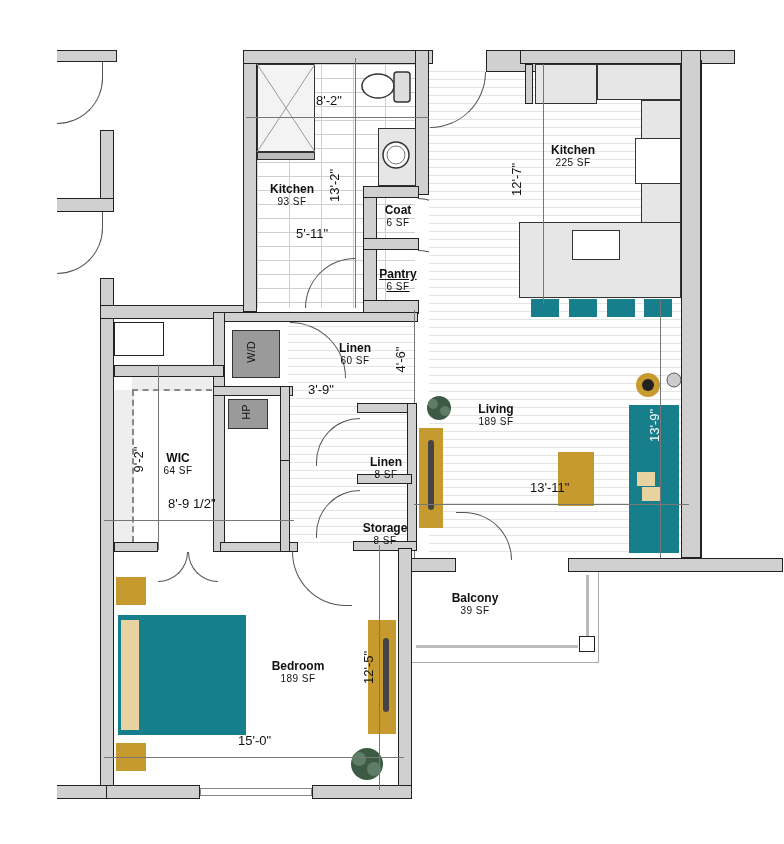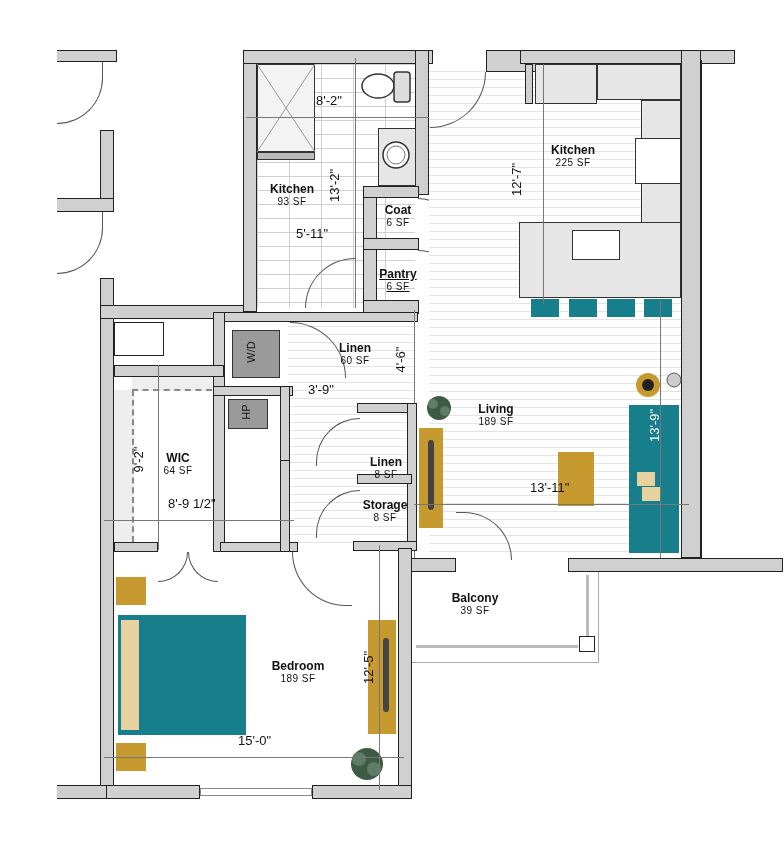--- a/index.html
+++ b/index.html
@@ -130,21 +130,21 @@
   <div class="wall" style="left:357px;top:403px;width:60px;height:10px;"></div>
   <div class="wall" style="left:407px;top:403px;width:10px;height:148px;"></div>
   <div class="wall" style="left:357px;top:474px;width:55px;height:10px;"></div>
   <div class="wall" style="left:353px;top:541px;width:64px;height:10px;"></div>
   <div class="door-arc" style="left:316px;top:418px;width:44px;height:48px;border-radius:44px 0 0 0;border-right:none;border-bottom:none;"></div>
   <div class="room-label" style="left:364px;top:436px;width:44px;margin-top:20px;">
     <span class="room-name">Linen</span>
     <span class="room-area">8 SF</span>
   </div>
   <div class="door-arc" style="left:316px;top:490px;width:44px;height:48px;border-radius:44px 0 0 0;border-right:none;border-bottom:none;"></div>
-  <div class="room-label" style="left:358px;top:499px;width:54px;">
+  <div class="room-label" style="left:358px;top:522px;width:54px;">
     <span class="room-name">Storage</span>
     <span class="room-area">8 SF</span>
   </div>
 
   <svg style="left:423px;top:395px;" width="32" height="26">
       <circle cx="16" cy="13" r="12" fill="#3d5a45"></circle>
       <circle cx="10" cy="9" r="5" fill="#5e7d66"></circle>
       <circle cx="22" cy="16" r="5" fill="#5e7d66"></circle>
     </svg>
   <div class="gold" style="position:absolute;left:419px;top:428px;width:24px;height:100px;"></div>

